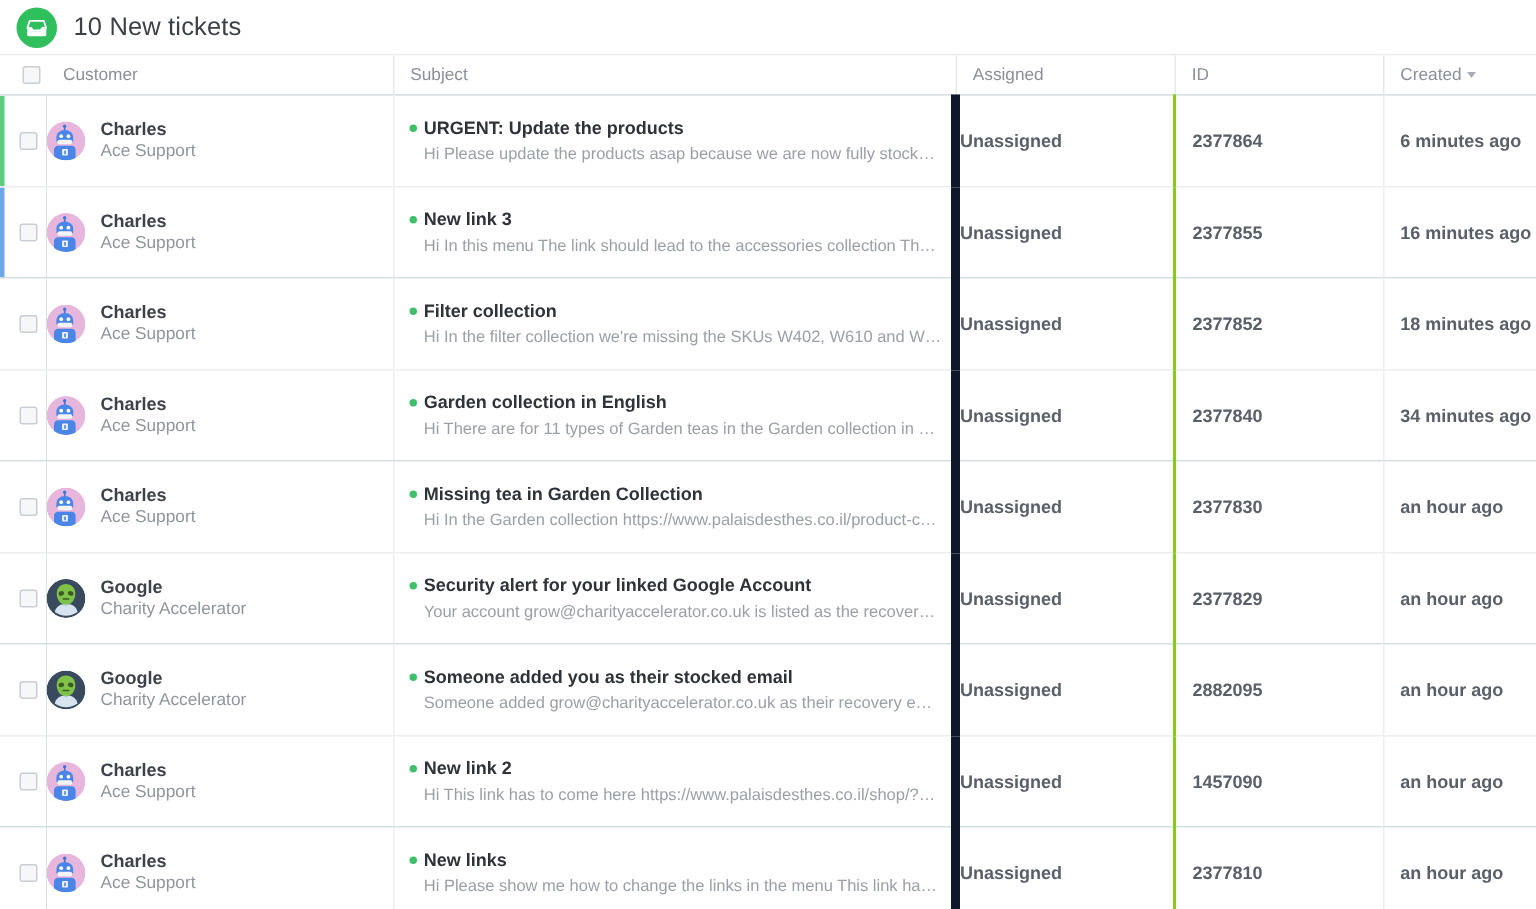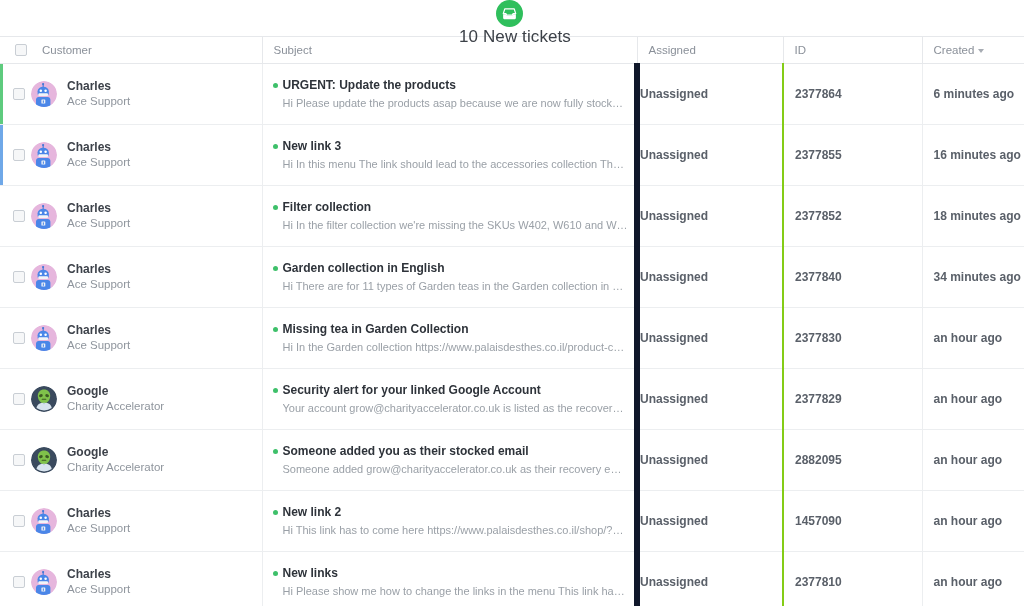--- a/index.html
+++ b/index.html
@@ -19,21 +19,20 @@
   }
 
   
   .topbar {
     height: 37px;
     display: flex;
     align-items: center;
     padding: 0 16px 0 11px;
     background: #ffffff;
     border-bottom: 1px solid #e6e8eb;
-    flex-direction: column;
   }
   .inbox-badge {
     width: 27px;
     height: 27px;
     border-radius: 50%;
     background: #2fbf5c;
     display: flex;
     align-items: center;
     justify-content: center;
     flex: 0 0 auto;

